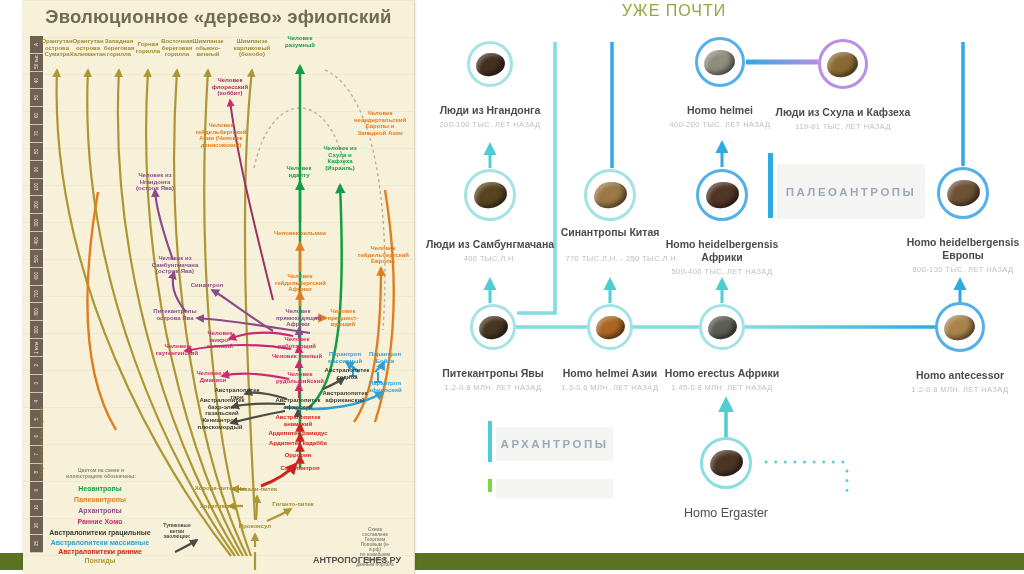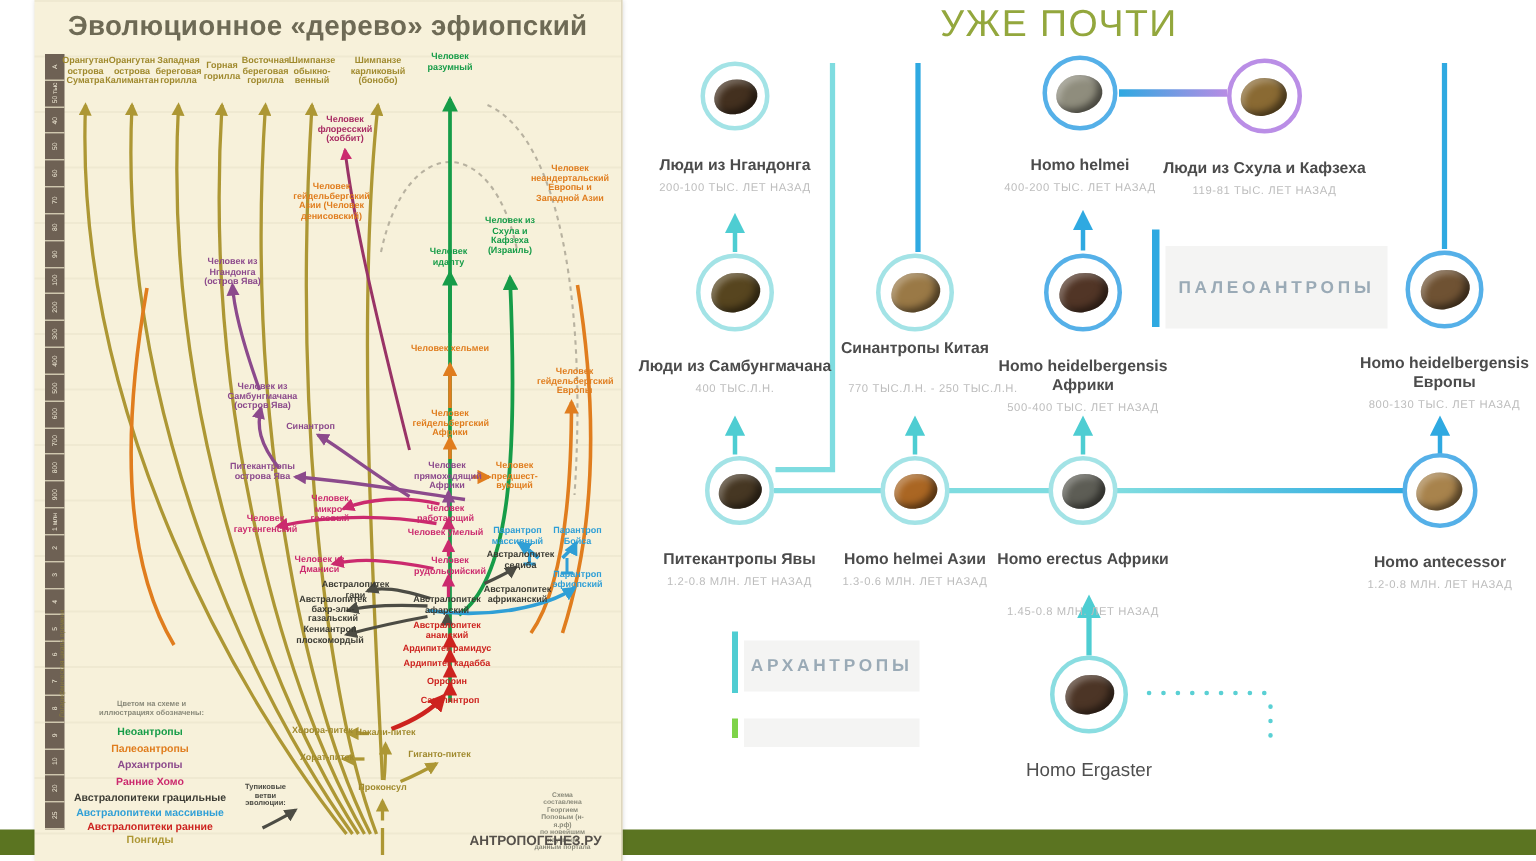--- a/index.html
+++ b/index.html
@@ -18,22 +18,22 @@
   .ruler{position:absolute;left:7px;top:36px;width:13px;height:517px;z-index:2;display:flex;flex-direction:column;}
   .tick{flex:1;background:#6e6154;border-bottom:1px solid #cfc7ae;overflow:hidden;
         display:flex;align-items:center;justify-content:center;}
   .tick span{writing-mode:vertical-rl;transform:rotate(180deg);font-size:4.5px;color:#f2ecd8;white-space:nowrap;}
   .ruler-caption{position:absolute;left:-37px;top:440px;width:110px;transform:rotate(-90deg);
                  transform-origin:center;font-size:4.5px;color:#8a7d3a;text-align:center;z-index:2;}
   .pl{position:absolute;z-index:3;transform:translate(-50%,-50%);text-align:center;
       font-size:6px;font-weight:600;line-height:1.1;max-width:46px;white-space:pre-line;}
   
   .rdiag{position:absolute;left:0;top:0;width:1024px;height:574px;}
-  .rtitle{position:absolute;left:600px;top:2px;width:212px;text-align:center;
-          font-size:25px;color:#93a73d;letter-spacing:1px;font-weight:400;}
+  .rtitle{position:absolute;left:568px;top:2px;width:212px;text-align:center;
+          font-size:16px;color:#93a73d;letter-spacing:1px;font-weight:400;}
   .dlines{position:absolute;left:0;top:0;}
   .gbox{position:absolute;background:#f4f4f3;display:flex;align-items:center;justify-content:center;}
   .gbar{position:absolute;}
   .glabel{font-size:11.5px;font-weight:700;letter-spacing:2.5px;color:#9aaab6;}
   .node{position:absolute;}
   .ring{position:absolute;border-radius:50%;background:#fff;box-sizing:border-box;
         display:flex;align-items:center;justify-content:center;}
   .skull{border-radius:48% 52% 55% 45% / 55% 48% 52% 45%;
          box-shadow:inset -3px -3px 5px rgba(0,0,0,.5), inset 2px 3px 4px rgba(255,255,255,.3);
          transform:rotate(-8deg);}
@@ -434,21 +434,21 @@
             <div class="skull" style="width: 28.75px; height: 23px; background: rgb(170, 102, 35);"></div>
           </div>
           <div class="nname" style="left: 525px; top: 367px;">Homo helmei Азии</div>
           <div class="nsub" style="left: 520px; top: 383px;">1.3-0.6 МЛН. ЛЕТ НАЗАД</div>
         </div>
         <div class="node">
           <div class="ring" style="left: 699px; top: 304px; width: 46px; height: 46px; border: 3px solid rgb(163, 227, 230);">
             <div class="skull" style="width: 28.75px; height: 23px; background: rgb(93, 93, 85);"></div>
           </div>
           <div class="nname" style="left: 637px; top: 367px;">Homo erectus Африки</div>
-          <div class="nsub" style="left: 632px; top: 383px; margin-top: 20px;">1.45-0.8 МЛН. ЛЕТ НАЗАД</div>
+          <div class="nsub" style="left: 632px; top: 383px;">1.45-0.8 МЛН. ЛЕТ НАЗАД</div>
         </div>
         <div class="node">
           <div class="ring" style="left: 935px; top: 302px; width: 50px; height: 50px; border: 3px solid rgb(85, 176, 232);">
             <div class="skull" style="width: 31.25px; height: 25px; background: rgb(168, 131, 76);"></div>
           </div>
           <div class="nname" style="left: 875px; top: 369px;">Homo antecessor</div>
           <div class="nsub" style="left: 870px; top: 385px;">1.2-0.8 МЛН. ЛЕТ НАЗАД</div>
         </div>
         <div class="node">
           <div class="ring" style="left: 700px; top: 437px; width: 52px; height: 52px; border: 3px solid rgb(138, 221, 225);">

